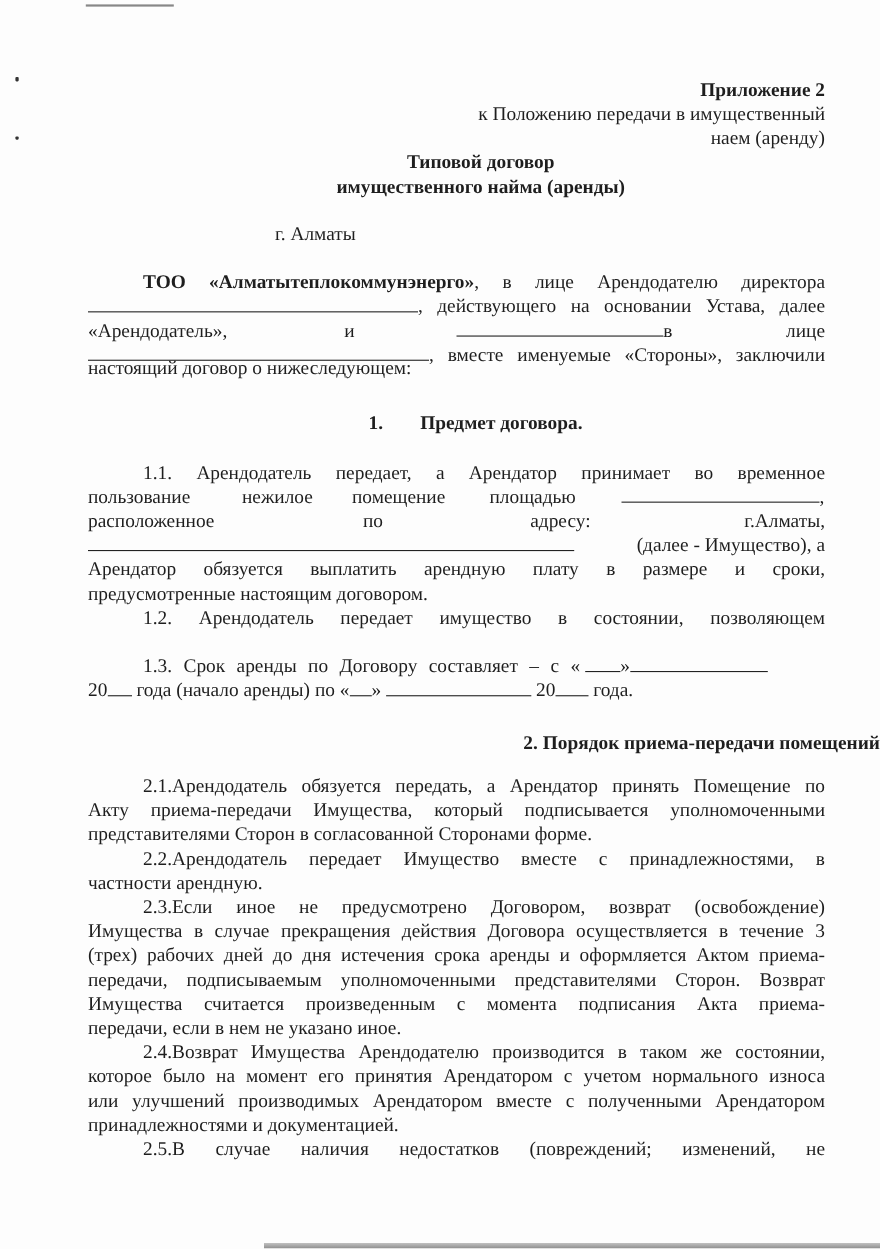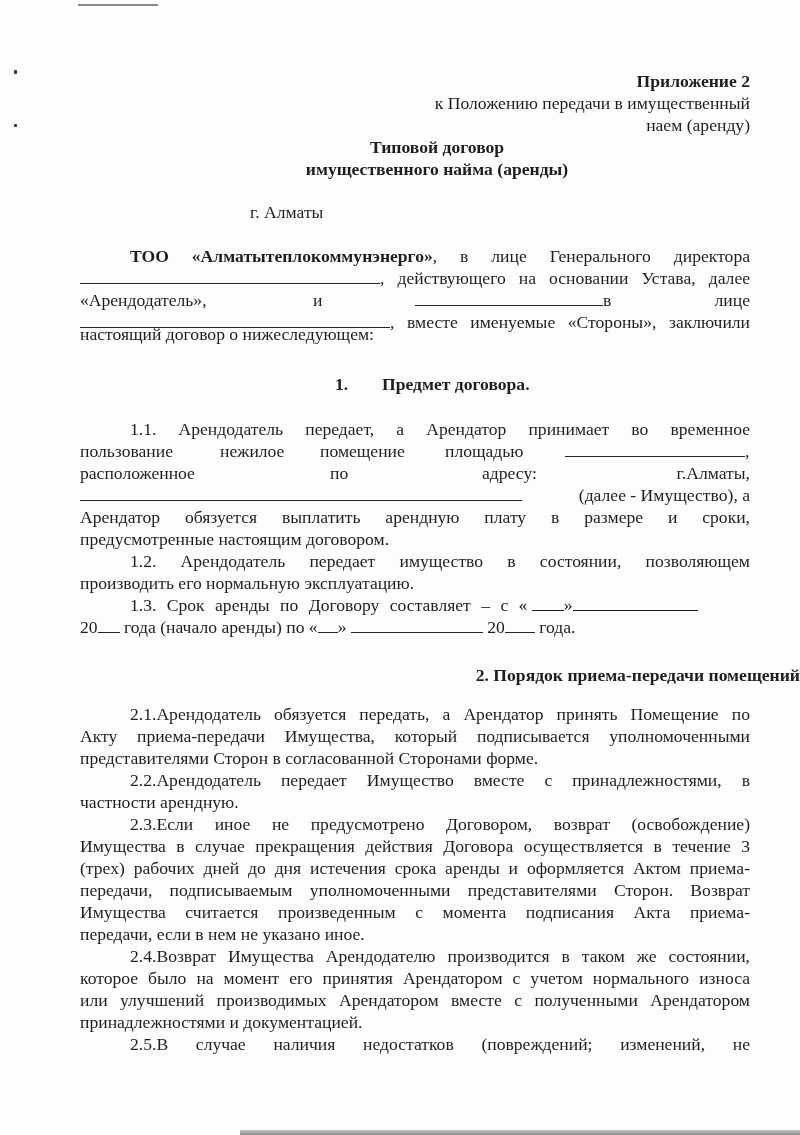--- a/index.html
+++ b/index.html
@@ -27,21 +27,21 @@
 
   <div class="ln right bold" style="top:70px">Приложение 2</div>
   <div class="ln right" style="top:92px">к Положению передачи в имущественный</div>
   <div class="ln right" style="top:114px">наем (аренду)</div>
   <div class="ln bold" style="top:136px;left:0;width:874px;text-align:center">Типовой договор</div>
   <div class="ln bold" style="top:158px;left:0;width:874px;text-align:center">имущественного найма (аренды)</div>
 
   <div class="ln" style="top:201px;left:250px">г. Алматы</div>
 
   <div class="ln just" style="top:245px;padding-left:50px;width:620px">
-    <span class="bold">ТОО «Алматытеплокоммунэнерго»</span><span>, в лице Генерального директора</span>
+    <span class="bold">ТОО «Алматытеплокоммунэнерго»</span><span>, в лице Арендодателю директора</span>
   </div>
   <div class="ln just" style="top:267px">
     <span class="blank" style="width:300px"></span><span>, действующего на основании Устава, далее</span>
   </div>
   <div class="ln" style="top:289px;left:80px">«Арендодатель»,</div>
   <div class="ln" style="top:289px;left:313px">и</div>
   <div class="ln" style="top:289px;left:415px"><span class="blank" style="width:188px"></span><span>в</span></div>
   <div class="ln right" style="top:289px">лице</div>
   <div class="ln just" style="top:311px">
     <span class="blank" style="width:310px"></span><span>, вместе именуемые «Стороны», заключили</span>
@@ -60,21 +60,20 @@
   <div class="ln" style="top:462px;left:80px">расположенное</div>
   <div class="ln" style="top:462px;left:330px">по</div>
   <div class="ln" style="top:462px;left:482px">адресу:</div>
   <div class="ln right" style="top:462px">г.Алматы,</div>
   <div class="ln" style="top:484px;left:80px"><span class="blank" style="width:442px"></span></div>
   <div class="ln right" style="top:484px">(далее - Имущество), а</div>
   <div class="ln just" style="top:506px">Арендатор обязуется выплатить арендную плату в размере и сроки,</div>
   <div class="ln" style="top:528px;left:80px">предусмотренные настоящим договором.</div>
 
   <div class="ln just" style="top:550px;left:130px;width:620px">1.2.   Арендодатель передает имущество в состоянии, позволяющем</div>
-  <div class="ln" style="top:572px;left:80px">производить его нормальную эксплуатацию.</div>
 
   <div class="ln" style="top:594px;left:130px">
     <span style="word-spacing:6px">1.3.   Срок аренды по Договору составляет – с «</span> <span class="blank" style="width:32px"></span><span>»</span><span class="blank" style="width:125px"></span>
   </div>
   <div class="ln" style="top:616px;left:80px">
     <span>20</span><span class="blank" style="width:22px"></span> <span>года (начало аренды) по «</span><span class="blank" style="width:20px"></span><span>»</span> <span class="blank" style="width:132px"></span> <span>20</span><span class="blank" style="width:30px"></span> <span>года.</span>
   </div>
 
   <div class="ln bold" style="top:664px;left:0;width:800px;text-align:right">2. Порядок приема-передачи помещений</div>
 

